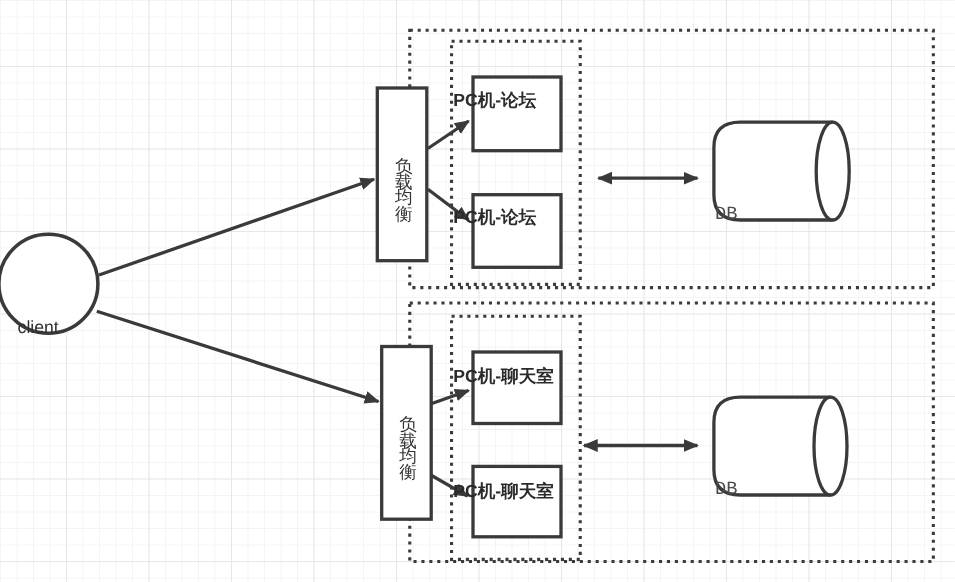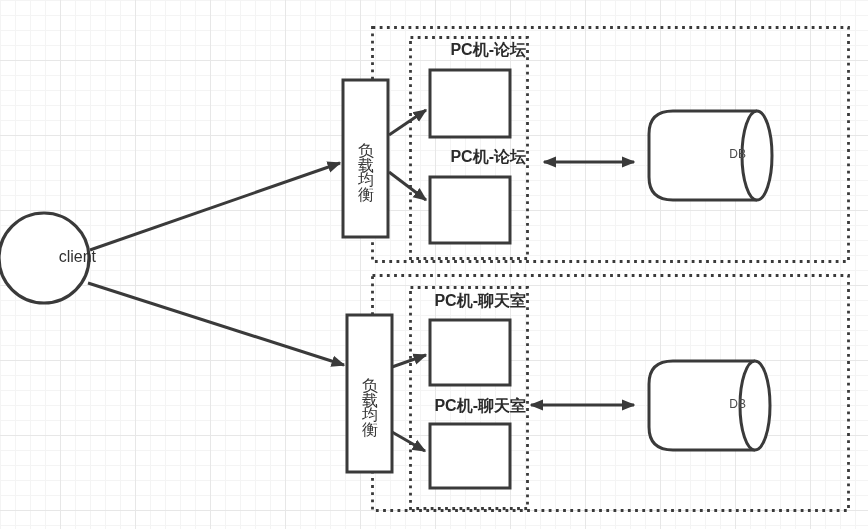--- a/index.html
+++ b/index.html
@@ -12,24 +12,24 @@
       linear-gradient(90deg, #e7e7e7 1px, transparent 1px),
       linear-gradient(#f4f4f4 1px, transparent 1px),
       linear-gradient(90deg, #f4f4f4 1px, transparent 1px);
     background-size:75px 75px,75px 75px,15px 15px,15px 15px;
     background-position:60px 60px,60px 60px,0 0,0 0;
     font-family:"Liberation Sans","DejaVu Sans",sans-serif;
   }
   svg.layer{position:absolute;left:0;top:0;}
   .lbl{
     position:absolute;color:#303030;font-size:16px;line-height:18px;
-    text-align:right;white-space:nowrap;
+    text-align:left;white-space:nowrap;margin-top:42px;
   }
   .lbl.bold{font-weight:bold;color:#2b2b2b;}
-  .lbl.db{color:#4a4a4a;font-size:12px;}
+  .lbl.db{color:#4a4a4a;font-size:17px;font-family:Liberation Mono, monospace;}
   .vtext{
     display:flex;align-items:center;justify-content:center;
     writing-mode:vertical-rl;text-orientation:upright;
     letter-spacing:15px;font-size:16px;color:#333;
     white-space:nowrap;
   }
 </style>
 </head>
 <body>
 

